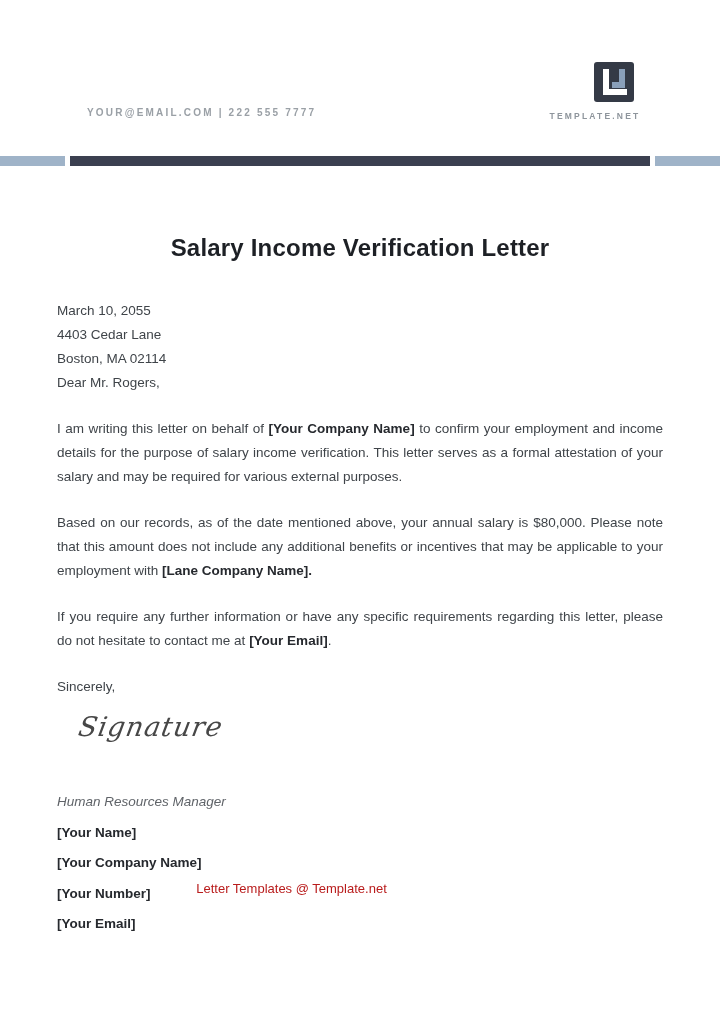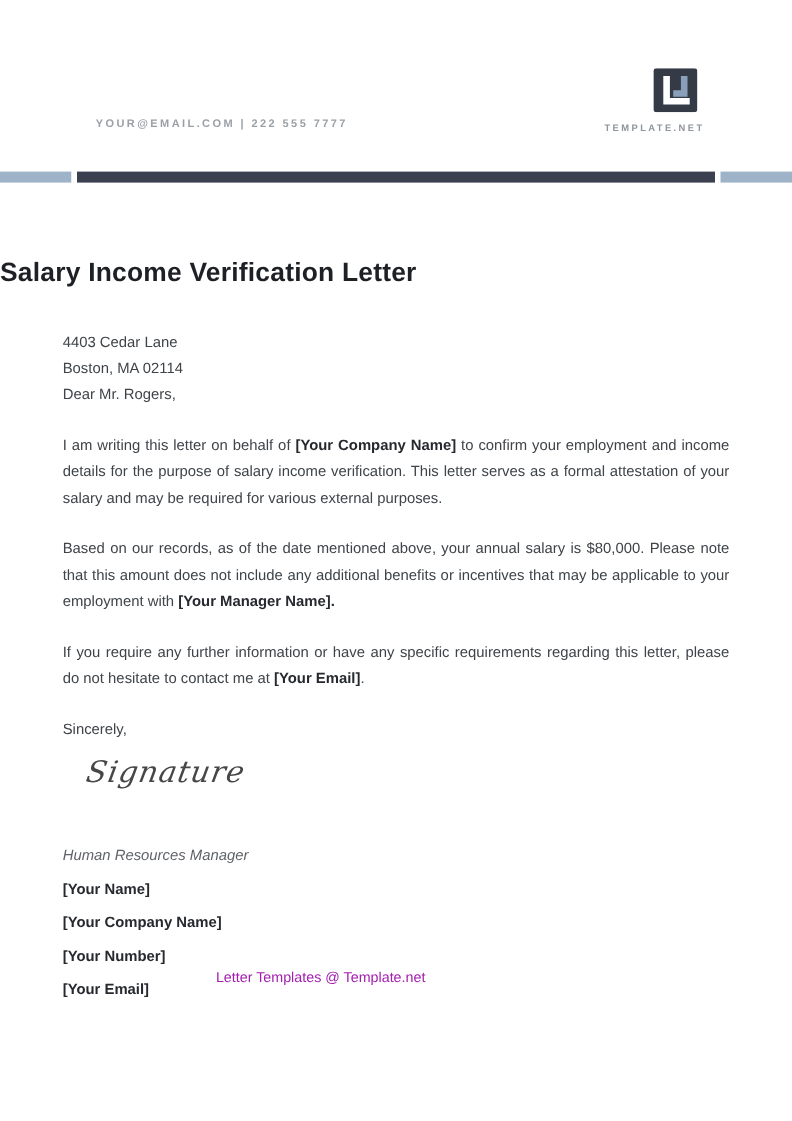--- a/index.html
+++ b/index.html
@@ -56,21 +56,21 @@
   .divider .seg-light { width: 65px; background: #9fb3c8; }
   .divider .seg-gap   { width: 5px;  background: #ffffff; }
   .divider .seg-dark  { flex: 1;     background: #3b4050; }
 
   
   .doc-title {
     position: absolute;
     left: 0;
     top: 234px;
     width: 720px;
-    text-align: left;
+    text-align: center;
     font-size: 24px;
     font-weight: 700;
     color: #1d2025;
     letter-spacing: 0.2px;
   }
 
   
   .letter-body {
     position: absolute;
     left: 57px;
@@ -106,21 +106,21 @@
   }
 
   
   .footer-link {
     position: absolute;
     left: 0;
     top: 881px;
     width: 583px;
     text-align: center;
     font-size: 13px;
-    color: #a21caf;
+    color: #b91c1c;
     text-decoration: none;
     cursor: pointer;
   }
 </style>
 </head>
 <body>
 
 <div class="page">
 
   <div class="contact-info">YOUR@EMAIL.COM | 222 555 7777</div>
@@ -140,27 +140,28 @@
     <div class="seg-gap"></div>
     <div class="seg-dark"></div>
     <div class="seg-gap"></div>
     <div class="seg-light"></div>
   </div>
 
   <h1 class="doc-title">Salary Income Verification Letter</h1>
 
   <div class="letter-body">
 
+    <div class="line">March 10, 2055</div>
     <div class="line">4403 Cedar Lane</div>
     <div class="line">Boston, MA 02114</div>
     <div class="line">Dear Mr. Rogers,</div>
 
     <p class="para"><span>I am writing this letter on behalf of </span><span class="bold">[Your Company Name]</span><span> to confirm your employment and income details for the purpose of salary income verification. This letter serves as a formal attestation of your salary and may be required for various external purposes.</span></p>
 
-    <p class="para"><span>Based on our records, as of the date mentioned above, your annual salary is $80,000. Please note that this amount does not include any additional benefits or incentives that may be applicable to your employment with </span><span class="bold">[Your Manager Name].</span></p>
+    <p class="para"><span>Based on our records, as of the date mentioned above, your annual salary is $80,000. Please note that this amount does not include any additional benefits or incentives that may be applicable to your employment with </span><span class="bold">[Lane Company Name].</span></p>
 
     <p class="para"><span>If you require any further information or have any specific requirements regarding this letter, please do not hesitate to contact me at </span><span class="bold">[Your Email]</span><span>.</span></p>
 
     <div class="line closing-word">Sincerely,</div>
 
     <div class="signature-script">Signature</div>
 
     <div class="closing-block">
       <div class="row signer-title">Human Resources Manager</div>
       <div class="row signer-name">[Your Name]</div>

